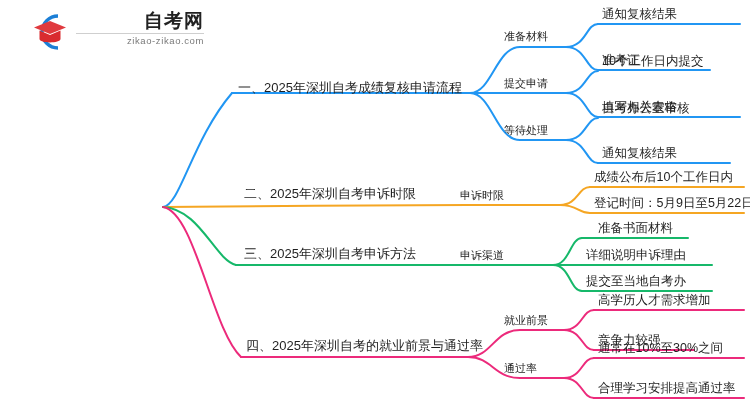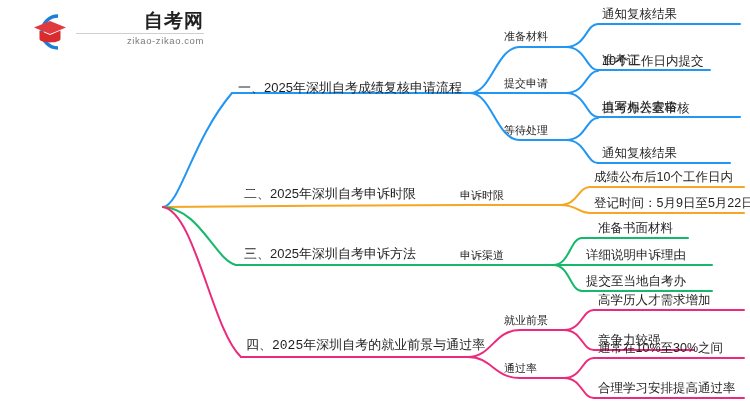--- a/index.html
+++ b/index.html
@@ -152,21 +152,21 @@
   <div class="node lvl2" style="left:460px;top:187px;font-family:Liberation Serif, serif;">申诉时限</div>
   <div class="node leaf" style="left:594px;top:169px;">成绩公布后10个工作日内</div>
   <div class="node leaf" style="left:594px;top:195px;">登记时间：5月9日至5月22日</div>
 
   <div class="node lvl1" style="left:244px;top:246px;">三、2025年深圳自考申诉方法</div>
   <div class="node lvl2" style="left:460px;top:247px;">申诉渠道</div>
   <div class="node leaf" style="left:598px;top:220px;">准备书面材料</div>
   <div class="node leaf" style="left:586px;top:273px;">提交至当地自考办</div>
   <div class="node leaf" style="left:586px;top:247px;">详细说明申诉理由</div>
 
-  <div class="node lvl1" style="left:246px;top:338px;font-family:Liberation Mono, monospace;">四、2025年深圳自考的就业前景与通过率</div>
+  <div class="node lvl1" style="left:246px;top:338px;">四、2025年深圳自考的就业前景与通过率</div>
 
   <div class="node lvl2" style="left:504px;top:312px;">就业前景</div>
   <div class="node leaf" style="left:598px;top:292px;">高学历人才需求增加</div>
   <div class="node leaf" style="left:598px;top:332px;">竞争力较强</div>
 
   <div class="node lvl2" style="left:504px;top:360px;">通过率</div>
   <div class="node leaf" style="left:598px;top:340px;">通常在10%至30%之间</div>
   <div class="node leaf" style="left:598px;top:380px;">合理学习安排提高通过率</div>
 
 </div>

